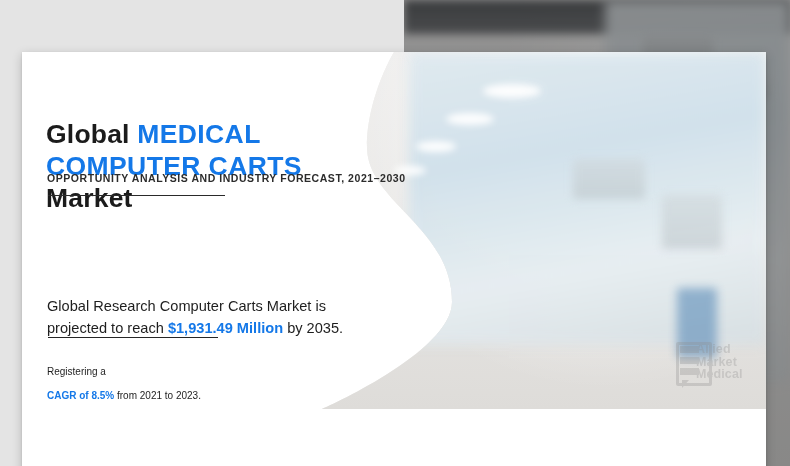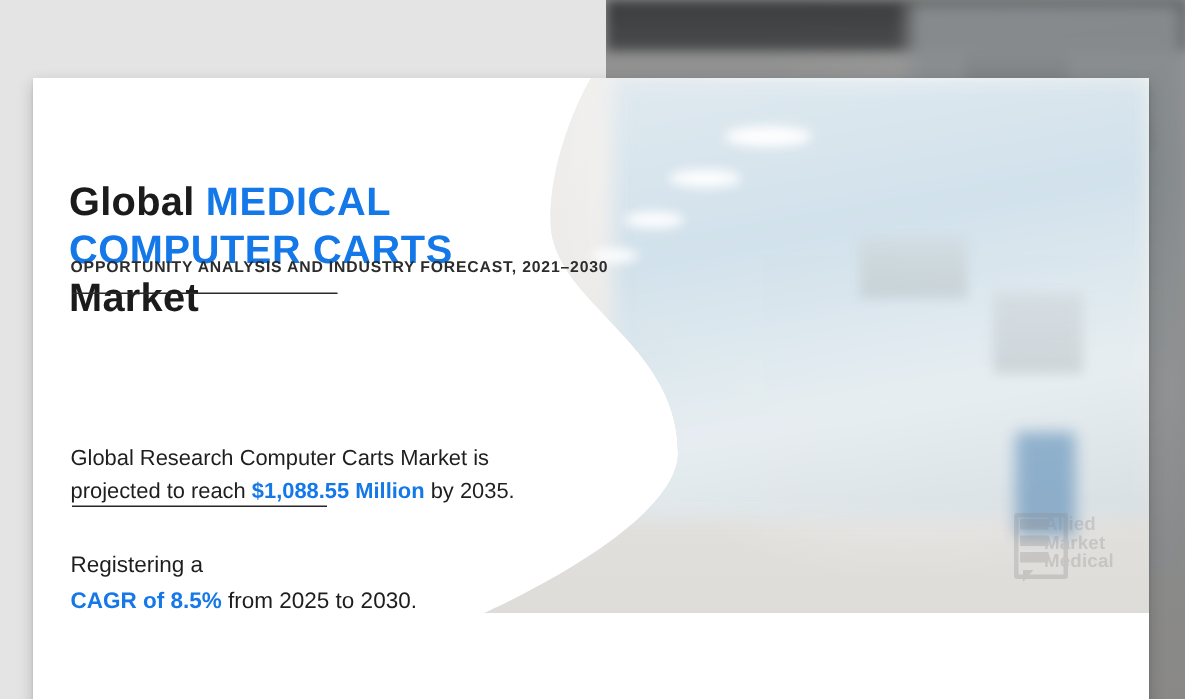--- a/index.html
+++ b/index.html
@@ -139,21 +139,21 @@
   .para1{
     position:absolute;left:25px;top:228px;width:320px;
     font-size:14.6px;line-height:22px;color:#1e1e1e;font-weight:400;
   }
   .para1 .hl{color:#1478e8;font-weight:800;}
 
   .rule-mid{position:absolute;left:26px;top:285px;width:170px;height:1px;background:#262626;}
 
   .para2{
     position:absolute;left:25px;top:298px;width:320px;
-    font-size:15px;line-height:24px;color:#1e1e1e;font-weight:400;
+    font-size:10px;line-height:24px;color:#1e1e1e;font-weight:400;
   }
   .para2 .hl{color:#1478e8;font-weight:800;}
 
   
   .logo{
     position:absolute;left:676px;top:342px;width:92px;height:52px;
     opacity:.30;
     padding-left:44px;
   }
   .logo .bubble{position:absolute;left:0;top:0;width:30px;height:38px;
@@ -238,25 +238,25 @@
       </div>
     </div>
 
     <div class="content"></div>
 
     <h1 class="title"><span>Global </span><span class="hl">MEDICAL COMPUTER CARTS</span><span> Market</span></h1>
 
     <div class="subtitle">OPPORTUNITY ANALYSIS AND INDUSTRY FORECAST,  2021–2030</div>
     <div class="rule-top"></div>
 
-    <p class="para1"><span>Global Research Computer Carts Market is projected to reach </span><span class="hl">$1,088.55 Million</span><span> by 2035.</span></p>
+    <p class="para1"><span>Global Research Computer Carts Market is projected to reach </span><span class="hl">$1,931.49 Million</span><span> by 2035.</span></p>
 
     <div class="rule-mid"></div>
 
-    <p class="para2"><span>Registering a</span><br><span class="hl">CAGR of 8.5%</span><span> from 2025 to 2030.</span></p>
+    <p class="para2"><span>Registering a</span><br><span class="hl">CAGR of 8.5%</span><span> from 2021 to 2023.</span></p>
   </div>
 
   <div class="logo">
     <div class="bubble"></div>
     <div class="bar b1"></div>
     <div class="bar b2"></div>
     <div class="bar b3"></div>
     <div class="lines">
       <div>Allied</div>
       <div>Market</div>

